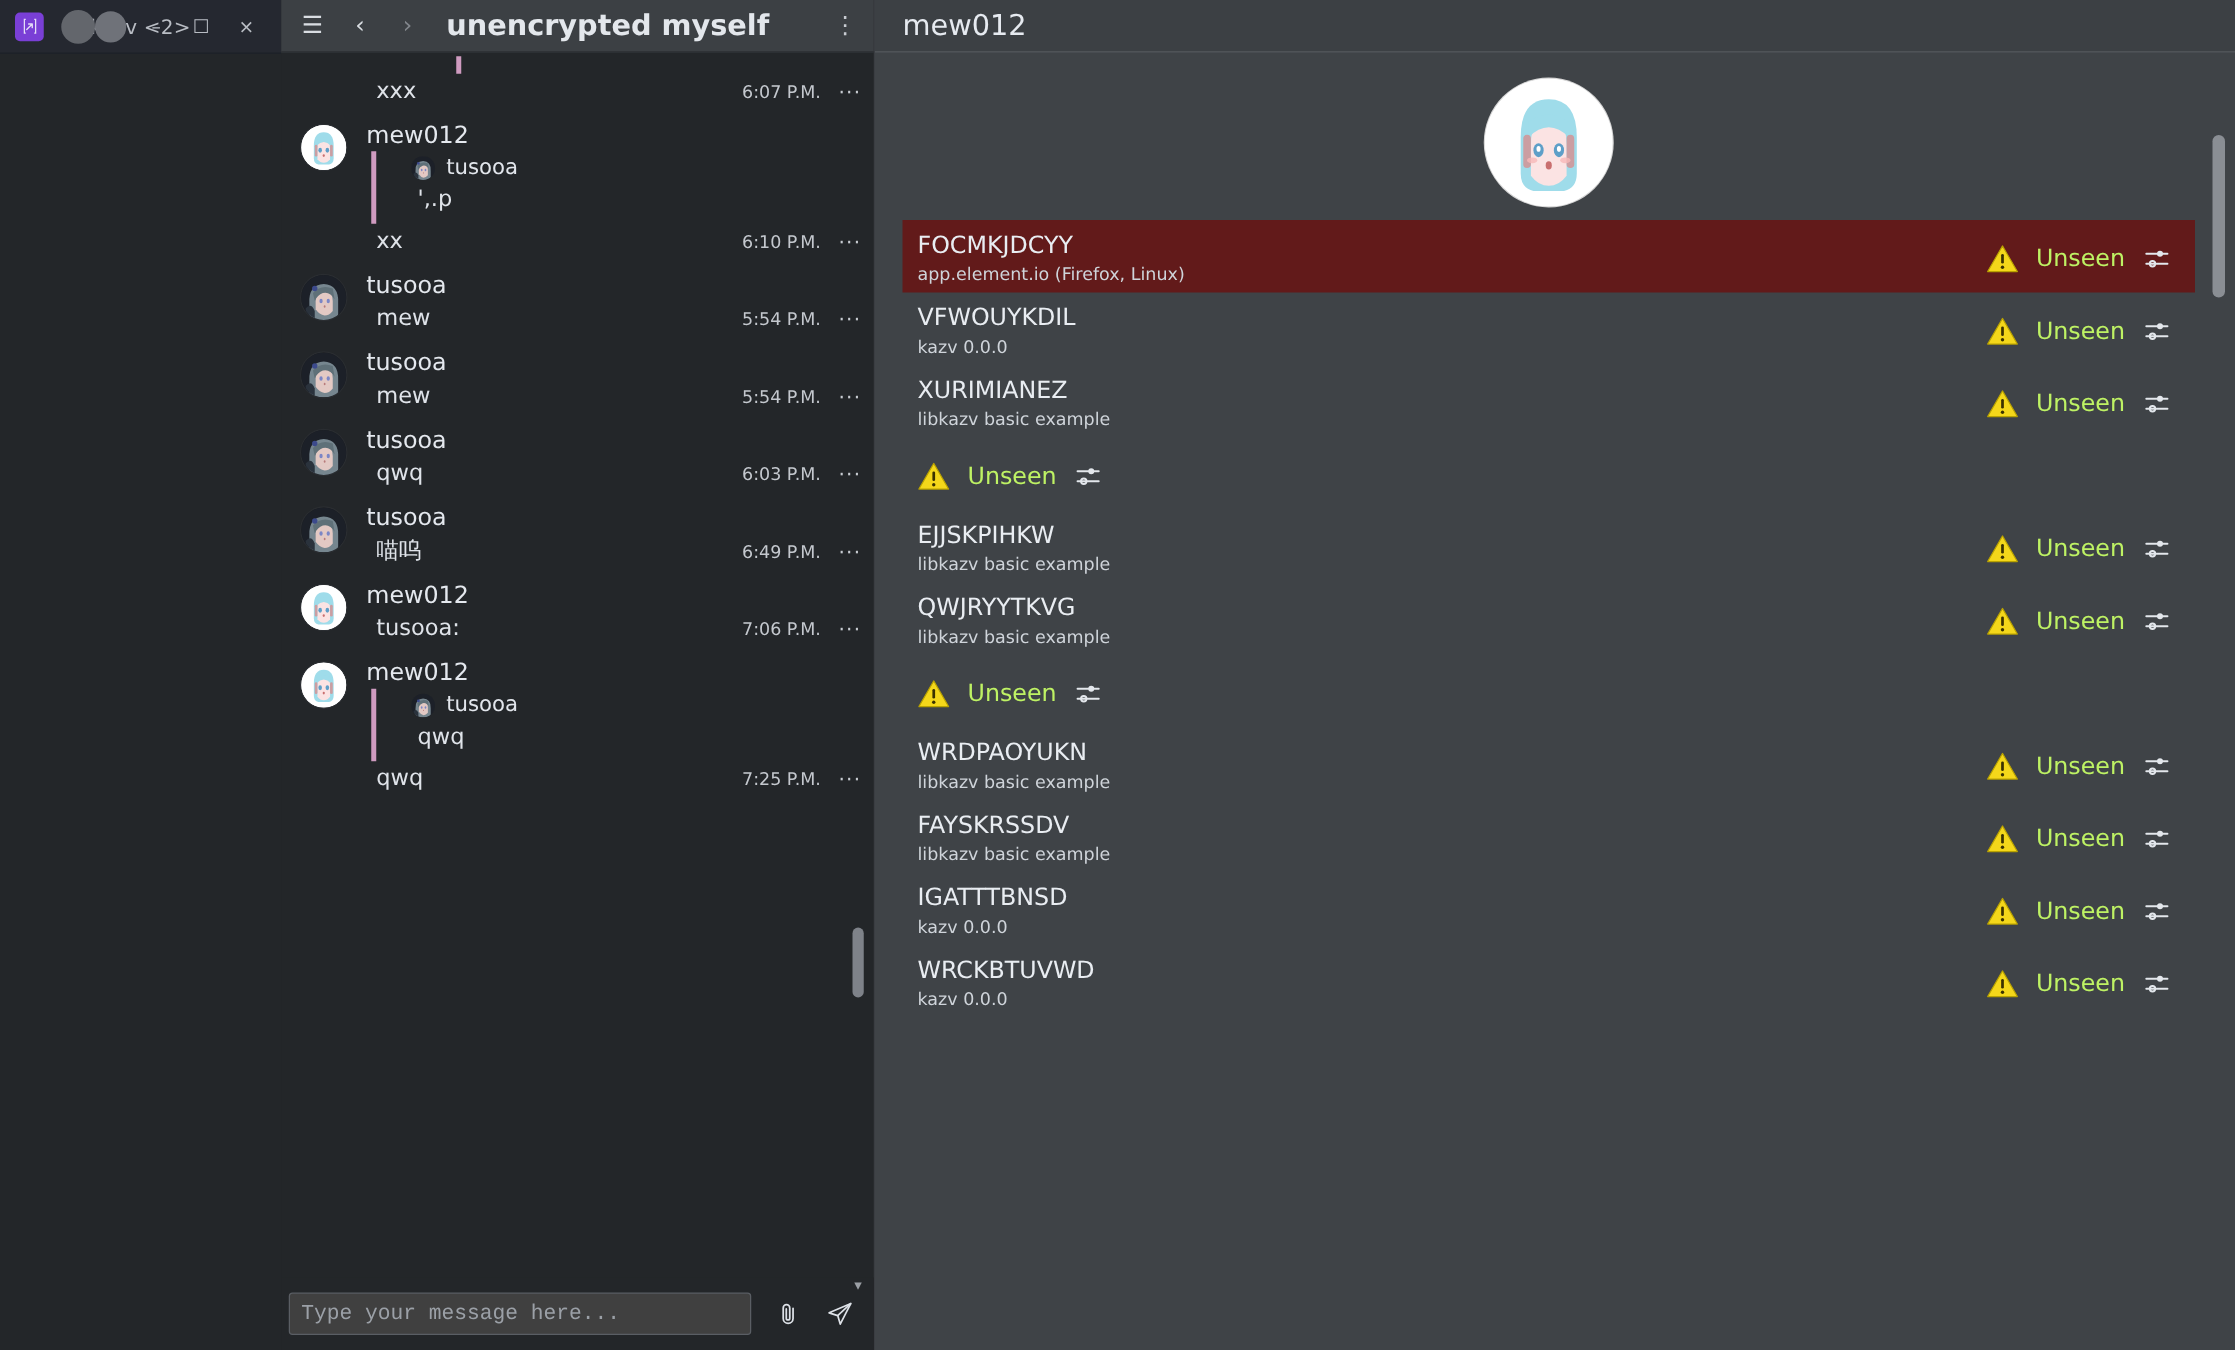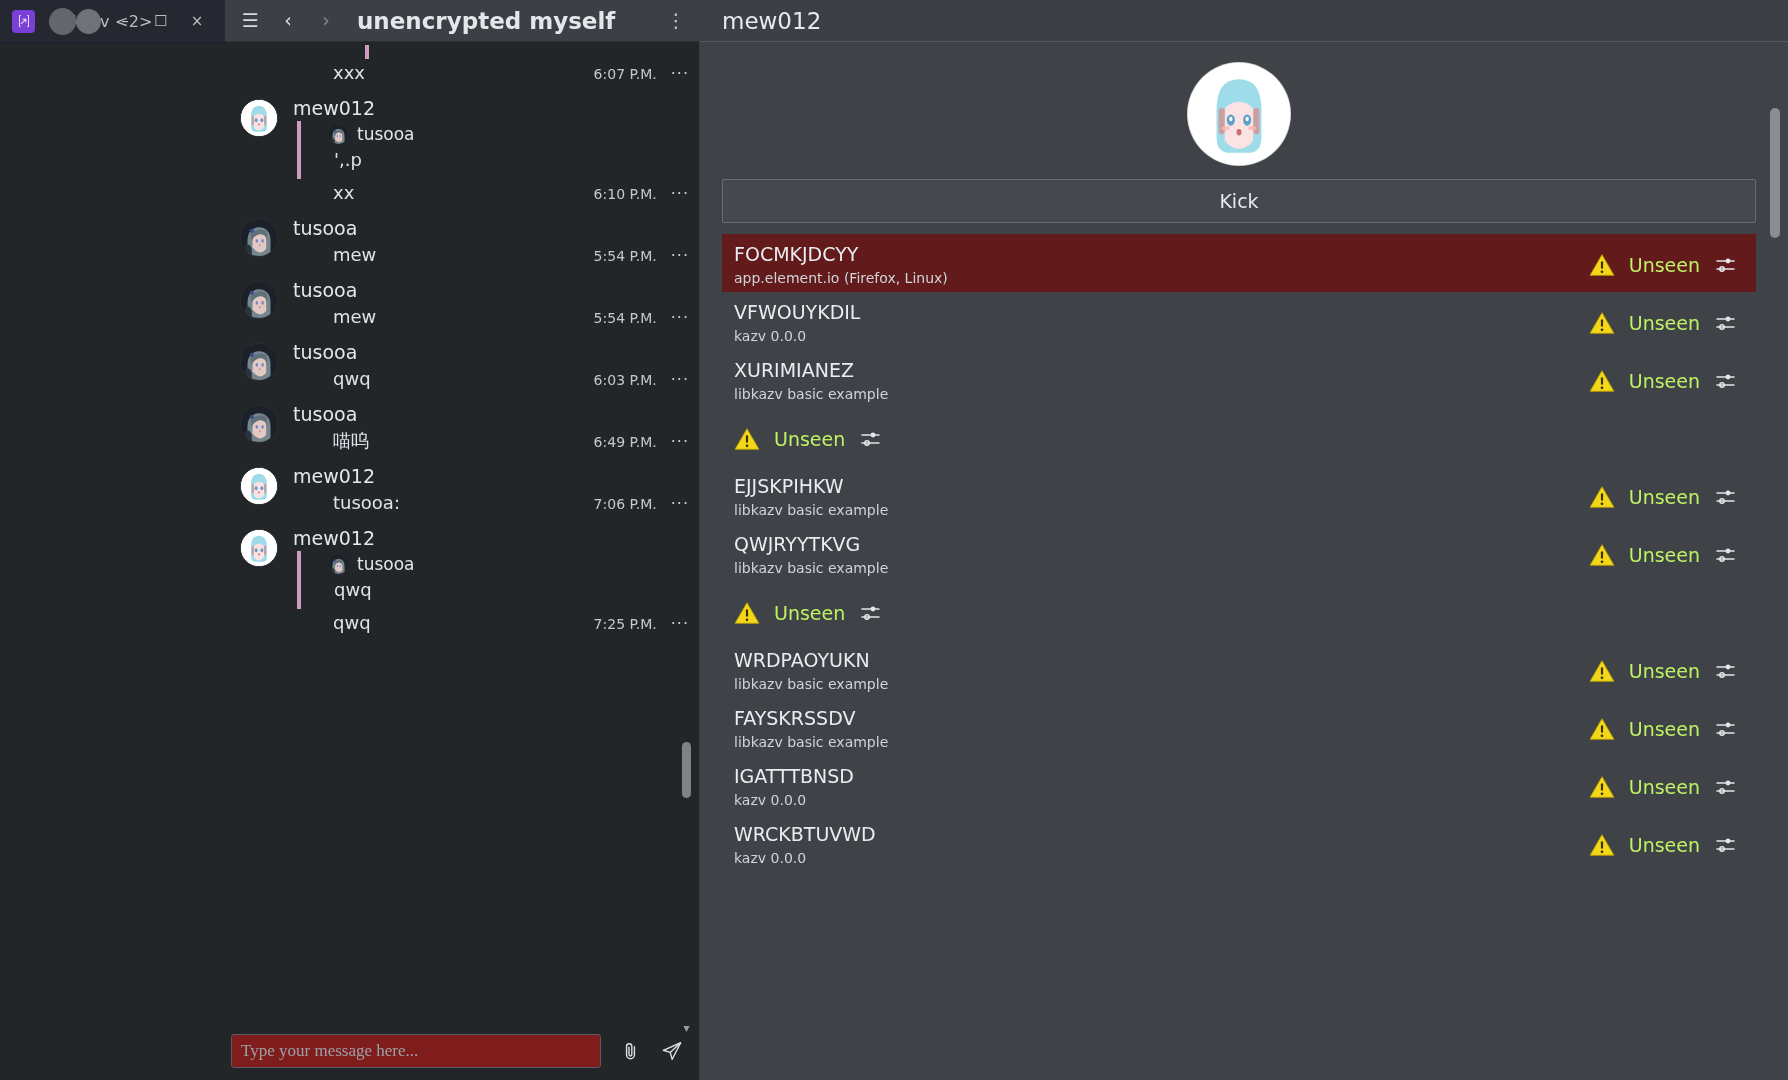--- a/index.html
+++ b/index.html
@@ -115,21 +115,21 @@
   .sender {
     color: #e4e8ee; font-size: 19px; line-height: 26px;
     padding-top: 2px;
   }
   .msg-text-row {
     display: flex; align-items: baseline; justify-content: space-between;
     padding-right: 10px;
   }
   .msg-text {
     color: #dfe3e9; font-size: 18px; line-height: 28px;
-    padding-left: 8px; word-break: break-word; margin-left: 32px;
+    padding-left: 8px; word-break: break-word;
   }
   .msg-meta { display: flex; align-items: center; gap: 14px; flex: 0 0 auto; padding-left: 16px;}
   .msg-time { color: #c4c8ce; font-size: 14px; white-space: nowrap; }
   .msg-dots { color: #c8ccd2; font-size: 16px; letter-spacing: 1px; line-height: 1; }
 
   
   .quote {
     border-left: 4px solid #cf9bc0;
     margin-left: 4px; padding-left: 0;
   }
@@ -166,26 +166,26 @@
 
   
   .compose {
     height: 58px; min-height: 58px;
     display: flex; align-items: center;
     padding: 0 14px 0 6px; gap: 16px;
     background: #232629;
   }
   .compose-input {
     flex: 1; height: 34px;
-    background: #7f1d1d;
+    background: #404040;
     border: 1px solid #5a5e64;
     border-radius: 3px;
     color: #aeb3ba; font-size: 17px;
     padding: 0 9px;
-    font-family: Liberation Serif, serif;
+    font-family: Liberation Mono, monospace;
     outline: none;
   }
   .compose-input::placeholder { color: #9ba0a7; }
   .compose-icon {
     color: #dde1e7; font-size: 20px; line-height: 1;
     display: flex; align-items: center; justify-content: center;
     width: 26px; height: 30px;
   }
   .compose-icon svg { display:block; }
 
@@ -602,21 +602,20 @@
               <ellipse cx="42" cy="55" rx="1.6" ry="2.2" fill="#ffffff"></ellipse>
               <ellipse cx="58" cy="55" rx="1.6" ry="2.2" fill="#ffffff"></ellipse>
               <ellipse cx="50" cy="68" rx="2.4" ry="3.2" fill="#c96f6f"></ellipse>
               <ellipse cx="37" cy="64" rx="4" ry="2.2" fill="#f7b8b8" opacity="0.8"></ellipse>
               <ellipse cx="63" cy="64" rx="4" ry="2.2" fill="#f7b8b8" opacity="0.8"></ellipse>
             </svg>
           </div>
         </div>
 
 
-        <button class="kick-btn">Kick</button>
 
         <div class="device-list" id="device-list">
             <div class="device-row selected">
               <div class="device-left">
                 <div class="device-id">FOCMKJDCYY</div>
                 <div class="device-desc">app.element.io (Firefox, Linux)</div>
               </div>
               <div class="device-right">
                 <span>
                   <svg class="warn-icon" viewBox="0 0 24 22" aria-hidden="true">

